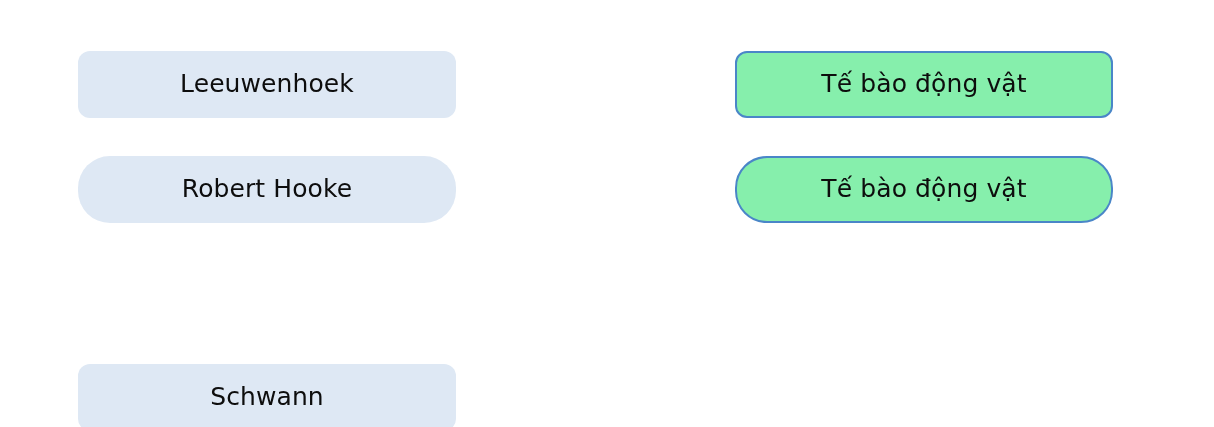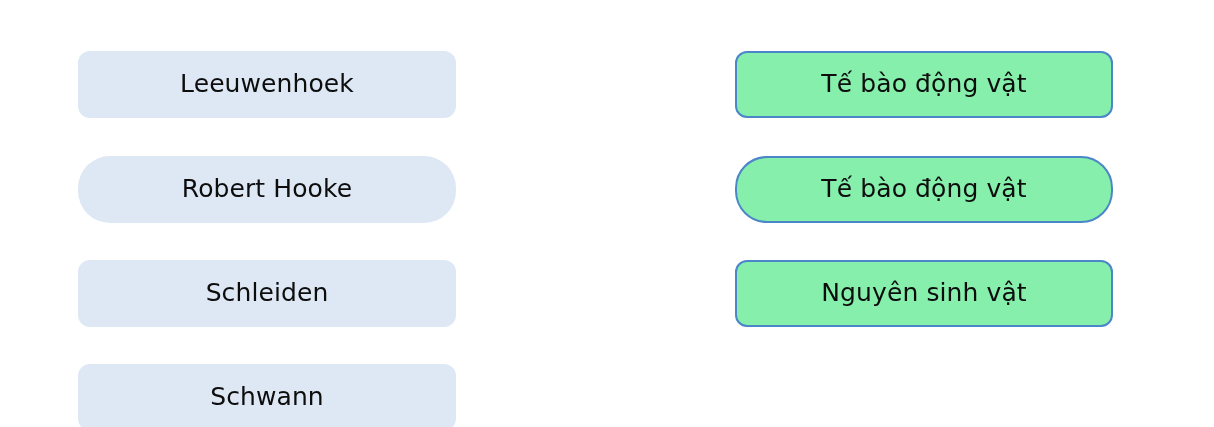--- a/index.html
+++ b/index.html
@@ -74,33 +74,27 @@
 
 <div class="board">
 
   <div class="column column-left">
     <div class="card card-term row-0">
       <span class="card-label">Leeuwenhoek</span>
     </div>
     <div class="card card-term row-1">
       <span class="card-label">Robert Hooke</span>
     </div>
-    <div class="card card-term row-2">
-      <span class="card-label">Schleiden</span>
-    </div>
     <div class="card card-term row-3">
       <span class="card-label">Schwann</span>
     </div>
   </div>
 
   <div class="column column-right">
     <div class="card card-definition row-0">
       <span class="card-label">Tế bào động vật</span>
     </div>
     <div class="card card-definition row-1">
       <span class="card-label">Tế bào động vật</span>
     </div>
-    <div class="card card-definition row-2">
-      <span class="card-label">Nguyên sinh vật</span>
-    </div>
   </div>
 
 </div>
 
 </body></html>

